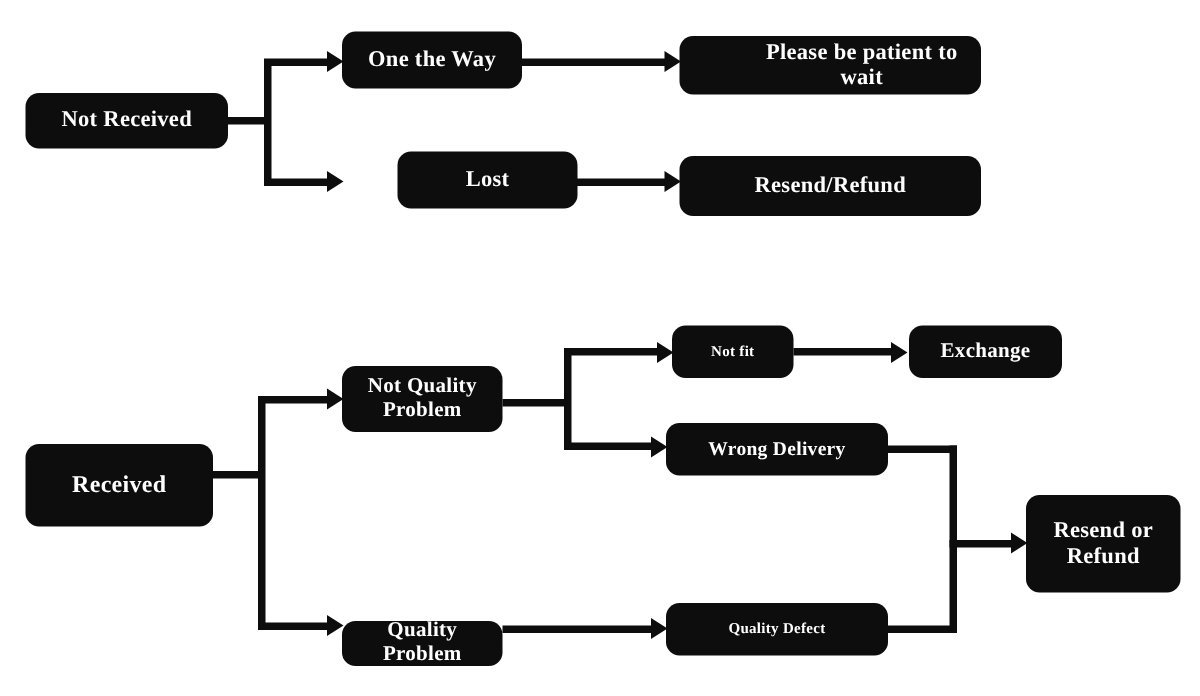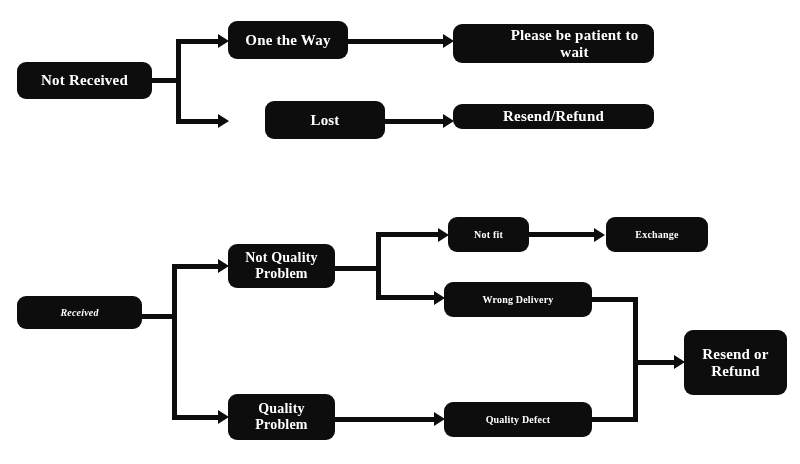--- a/index.html
+++ b/index.html
@@ -69,21 +69,21 @@
   <div class="arrow" style="left:443px; top:114px;"></div>
 
   <div class="node" style="left:228px; top:21px; width:120px; height:38px; font-size:15px;">One the Way</div>
 
   <div class="node" style="left:17px; top:62px; width:135px; height:37px; font-size:15px;">Not Received</div>
 
   <div class="node" style="left:228px; top:101px; width:120px; height:38px; font-size:15px;margin-left:37px;">Lost</div>
 
   <div class="node" style="left:453px; top:24px; width:201px; height:39px; font-size:15px;padding-left:48px;">Please be patient to wait</div>
 
-  <div class="node" style="left:453px; top:104px; width:201px; height:25px; font-size:15px;">Resend/Refund</div>
+  <div class="node" style="left:453px; top:104px; width:201px; height:40px; font-size:15px;">Resend/Refund</div>
 
   <div class="edge h" style="left:142px; top:314px; width:34px;"></div>
 
   <div class="edge v" style="left:172px; top:266px; height:154px;"></div>
 
   <div class="edge h" style="left:172px; top:264px; width:50px;"></div>
   <div class="arrow" style="left:218px; top:259px;"></div>
 
   <div class="edge h" style="left:172px; top:415px; width:50px;"></div>
   <div class="arrow" style="left:218px; top:410px;"></div>
@@ -105,32 +105,32 @@
 
   <div class="edge h" style="left:592px; top:297px; width:46px;"></div>
 
   <div class="edge h" style="left:592px; top:417px; width:46px;"></div>
 
   <div class="edge v" style="left:633px; top:297px; height:125px;"></div>
 
   <div class="edge h" style="left:633px; top:360px; width:45px;"></div>
   <div class="arrow" style="left:674px; top:355px;"></div>
 
-  <div class="node" style="left:17px; top:296px; width:125px; height:33px; font-size:10px;font-style:italic;">Received</div>
+  <div class="node" style="left:17px; top:296px; width:125px; height:55px; font-size:16px;">Received</div>
 
   <div class="node" style="left:228px; top:244px; width:107px; height:44px; font-size:14px; white-space:pre-line;">Not Quality
 Problem</div>
 
-  <div class="node" style="left:228px; top:394px; width:107px; height:46px; font-size:14px; white-space:pre-line;">Quality
+  <div class="node" style="left:228px; top:414px; width:107px; height:30px; font-size:14px; white-space:pre-line;">Quality
 Problem</div>
 
   <div class="node" style="left:448px; top:217px; width:81px; height:35px; font-size:10px;">Not fit</div>
 
-  <div class="node" style="left:606px; top:217px; width:102px; height:35px; font-size:10px;">Exchange</div>
+  <div class="node" style="left:606px; top:217px; width:102px; height:35px; font-size:14px;">Exchange</div>
 
-  <div class="node" style="left:444px; top:282px; width:148px; height:35px; font-size:10px;">Wrong Delivery</div>
+  <div class="node" style="left:444px; top:282px; width:148px; height:35px; font-size:13px;">Wrong Delivery</div>
 
   <div class="node" style="left:444px; top:402px; width:148px; height:35px; font-size:10px;">Quality Defect</div>
 
   <div class="node" style="left:684px; top:330px; width:103px; height:65px; font-size:15px; white-space:pre-line;text-align:center;">Resend or
 Refund</div>
 
 </div>
 
 </body></html>

